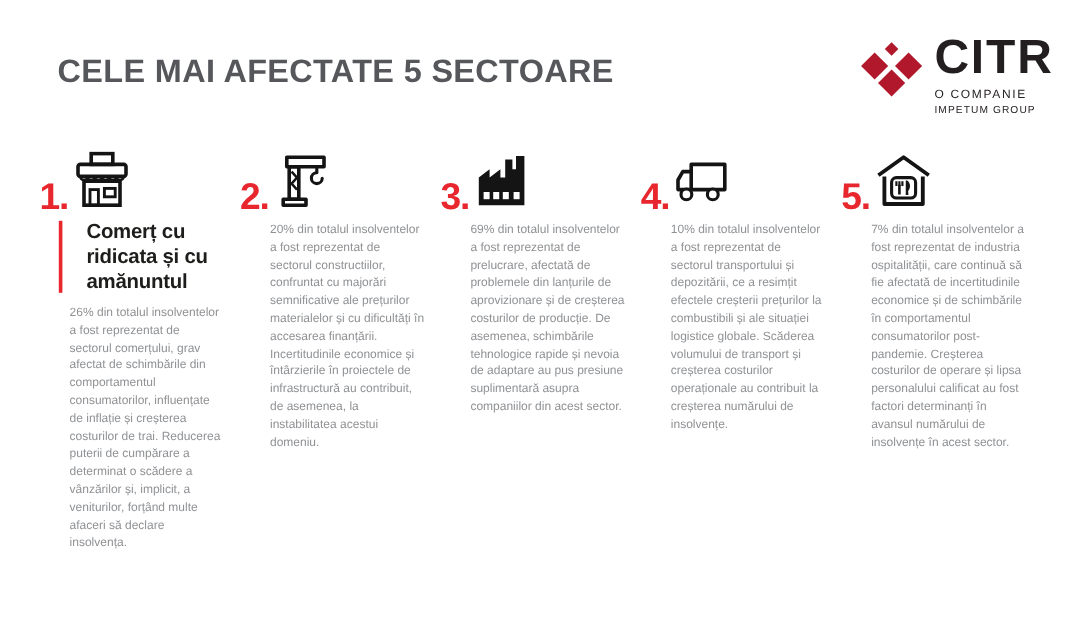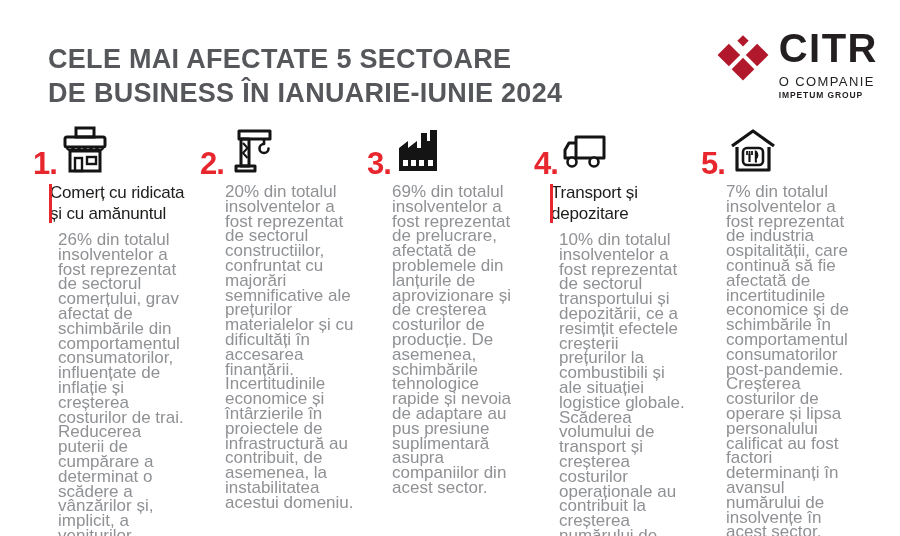--- a/index.html
+++ b/index.html
@@ -13,60 +13,59 @@
     position:absolute; left:48px; top:42px;
     font-size:27px; line-height:34px; font-weight:bold;
     color:var(--heading-gray,#56575B); letter-spacing:0.3px;
   }
 
   
   .logo { position:absolute; top:28px; right:22px; display:flex; align-items:flex-start; }
   .logo-diamond { width:54px; height:54px; flex:0 0 auto; }
   .logo-textblock { margin-left:9px; }
   .logo-name { font-size:40px; line-height:40px; font-weight:bold; letter-spacing:1.5px; color:#231F20; }
-  .logo-tag1 { font-size:13px; letter-spacing:1.4px; color:#231F20; margin-top:6px; }
-  .logo-tag2 { font-size:8.5px; font-weight:bold; letter-spacing:0.9px; color:#231F20; margin-top:1px; }
+  .logo-tag1 { font-size:10px; letter-spacing:1.4px; color:#231F20; margin-top:6px; }
+  .logo-tag2 { font-size:8.5px; font-weight:normal; letter-spacing:0.9px; color:#231F20; margin-top:1px; }
 
   
   .columns {
     position:absolute; left:33px; top:122px;
     display:grid; grid-template-columns:repeat(5,167px);
   }
   .sector { padding-right:13px; }
   .sector-head { display:flex; align-items:flex-end; height:54px; }
   .rank {
     color:var(--accent-red,#E8262E); font-size:31px; font-weight:bold;
     line-height:25px; letter-spacing:-1px;
   }
   .icon { width:50px; height:50px; margin-left:3px; }
   .icon svg { display:block; width:100%; height:100%; }
   .sector-body { margin-left:16px; margin-top:6px; }
   .sector-title {
-    position:relative; padding-left:1px;
-    font-size:17px; line-height:21px; font-weight:normal;
+    position:relative; padding-left:23px;
+    font-size:17px; line-height:21px; font-weight:bold;
     color:var(--title-black,#1D1D1B); letter-spacing:-0.2px;
   }
   .sector-title::before {
     content:""; position:absolute; left:0; top:2px; bottom:1px; width:3px;
     background:var(--accent-red,#E8262E);
   }
   .sector-desc {
     padding-left:9px; margin-top:9px;
-    font-size:17px; line-height:14.8px;
+    font-size:10px; line-height:14.8px;
     color:var(--body-gray,#8F9194);
   }
 </style>
 </head>
 <body>
 
 <div class="page">
 
   <div class="heading">
     <div>CELE MAI AFECTATE 5 SECTOARE</div>
-    <div>DE BUSINESS ÎN IANUARIE-IUNIE 2024</div>
   </div>
 
   <div class="logo">
     <span class="logo-diamond">
       <svg viewBox="0 0 54 54">
         <g transform="rotate(45 27 27)" fill="#B2182B">
           <rect x="13" y="13" width="8" height="8"></rect>
           <rect x="29" y="9" width="16" height="16"></rect>
           <rect x="9" y="29" width="16" height="16"></rect>
           <rect x="29" y="29" width="16" height="16"></rect>
@@ -145,21 +144,20 @@
         <span class="icon">
           <svg viewBox="0 0 50 50" fill="none" stroke="#141414" stroke-linejoin="round">
             <rect x="15" y="11" width="28" height="21" stroke-width="3"></rect>
             <path d="M15,17 H8 L4,24 V32 H15" stroke-width="3"></path>
             <circle cx="11" cy="36" r="4.5" stroke-width="2.6" fill="#fff"></circle>
             <circle cx="33" cy="36" r="4.5" stroke-width="2.6" fill="#fff"></circle>
           </svg>
         </span>
       </div>
       <div class="sector-body">
-        <div class="sector-title">Transport și depozitare</div>
         <div class="sector-desc">10% din totalul insolventelor a fost reprezentat de sectorul transportului și depozitării, ce a resimțit efectele creșterii prețurilor la combustibili și ale situației logistice globale. Scăderea volumului de transport și creșterea costurilor operaționale au contribuit la creșterea numărului de insolvențe.</div>
       </div>
     </div>
 
     <div class="sector">
       <div class="sector-head">
         <span class="rank">5.</span>
         <span class="icon">
           <svg viewBox="0 0 50 50" fill="none" stroke="#141414" stroke-linejoin="round">
             <path d="M4,20 L25,5 L46,20" stroke-width="3.2"></path>

